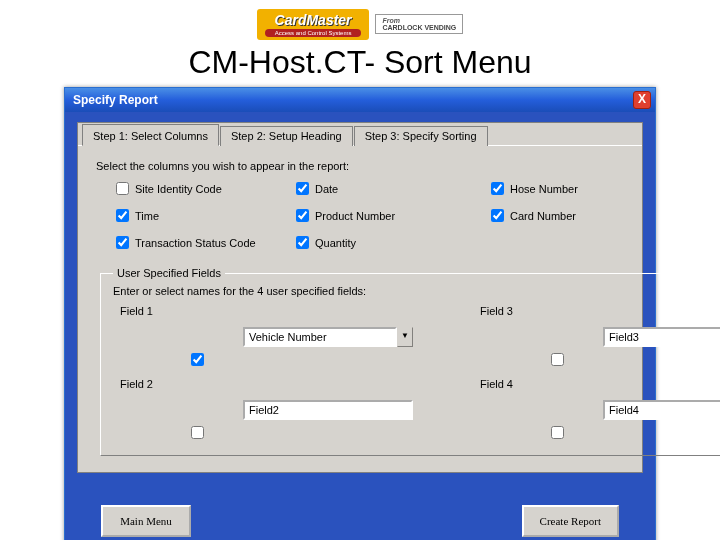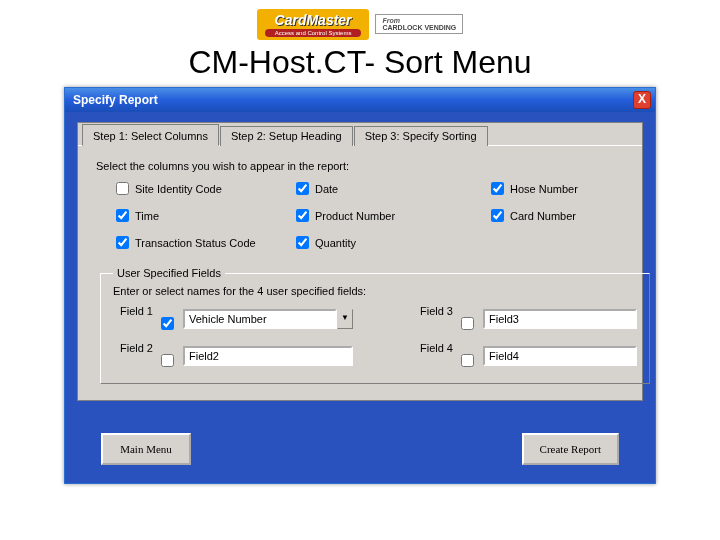--- a/index.html
+++ b/index.html
@@ -162,20 +162,21 @@
     grid-template-columns: 1fr 1fr;
     column-gap: 60px;
     row-gap: 10px;
   }
   .uf-item {
     display: grid;
     grid-template-columns: 42px 16px 1fr;
     grid-template-rows: auto auto;
     align-items: center;
     column-gap: 6px;
+    gap: 36px;
   }
   .uf-label { grid-column:1; grid-row:1; font-size:11px; text-align:right; padding-right:2px;}
   .uf-chk { grid-column:2; grid-row:2; }
   .uf-chk input{width:13px;height:13px;margin:0;}
   .uf-input-wrap { grid-column:3; grid-row:1 / span 2; display:flex;}
   .uf-input {
     flex:1;
     border: 2px inset #fff;
     background:#fff;
     height:20px;

